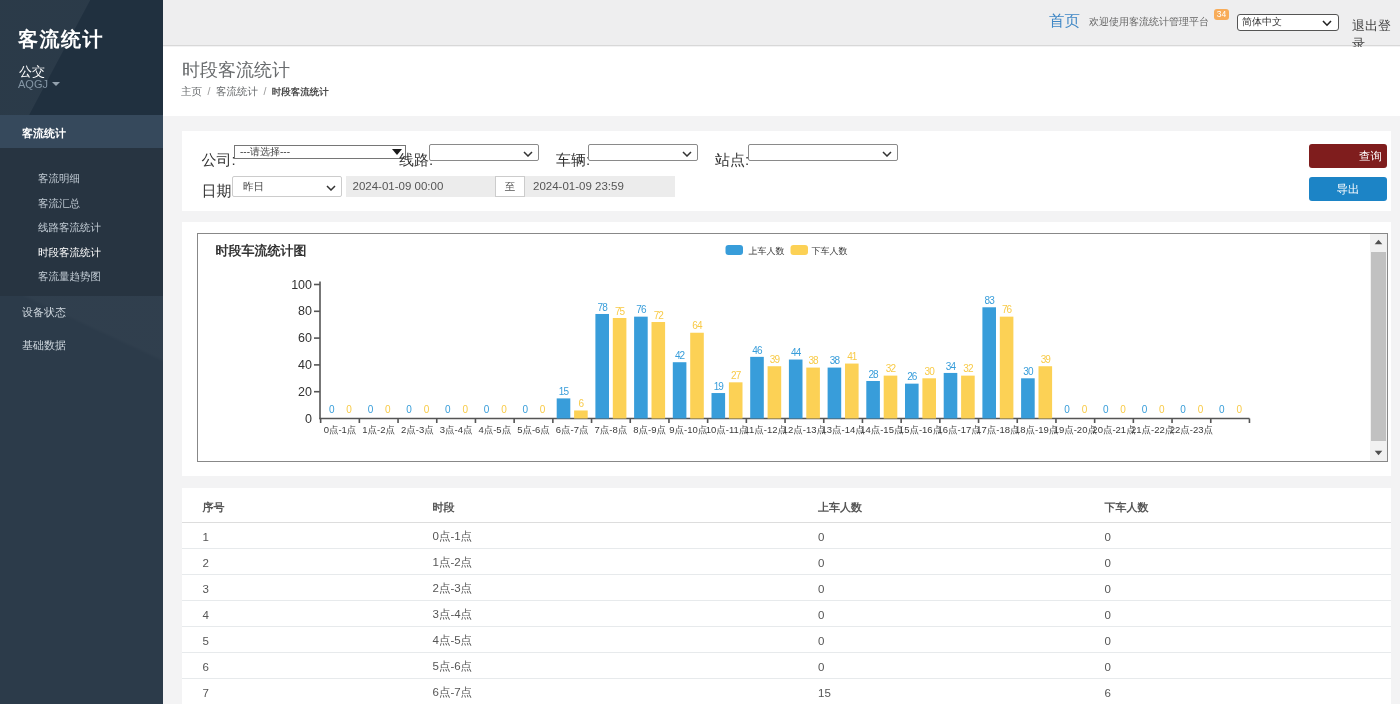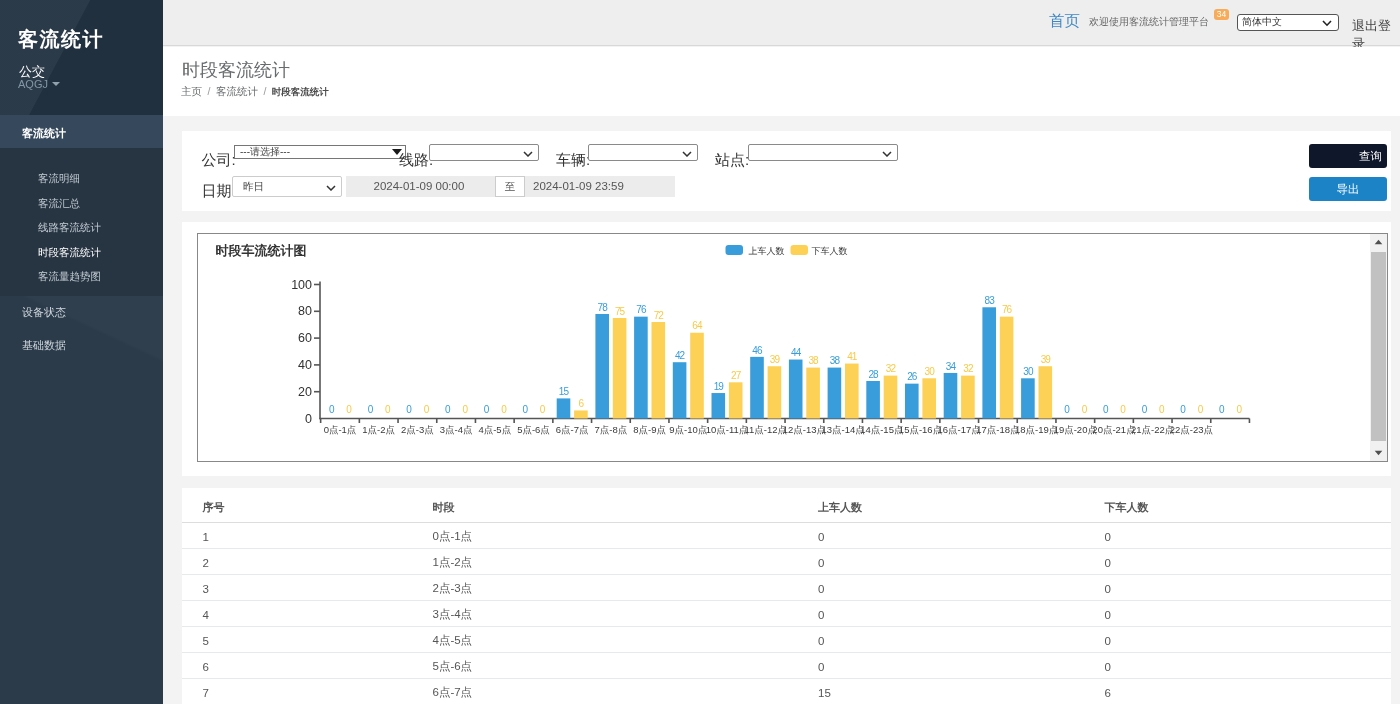--- a/index.html
+++ b/index.html
@@ -46,25 +46,25 @@
 .fsel { position:absolute; background:#fff; border:1px solid #8a8a8a; font-size:10px; color:#444; }
 .fsel svg { position:absolute; right:5px; top:6px; }
 #sel-company { left:52px; top:13.5px; width:172px; height:14.5px; line-height:12.5px; padding-left:5px; border:1px solid #767676; }
 #sel-company .tri { position:absolute; right:3.5px; top:3.5px; width:0; height:0; border-left:5px solid transparent; border-right:5px solid transparent; border-top:6px solid #1a1a1a; }
 #sel-line  { left:247px; top:13px; width:110px; height:17px; border-radius:2px; }
 #sel-veh   { left:406px; top:13px; width:110px; height:17px; border-radius:2px; }
 #sel-sta   { left:566px; top:13px; width:150px; height:17px; border-radius:2px; }
 #sel-date  { left:50px; top:44.5px; width:110px; height:21.5px; border:1px solid #ccc; border-radius:2px; font-size:10.5px; color:#444; line-height:19px; padding-left:10px; }
 #sel-date svg { top:8px; }
 .dinput { position:absolute; top:44.5px; height:21.5px; background:#ececec; font-size:11.5px; color:#555; line-height:21.5px; }
-#din1 { left:163.5px; width:149.5px; padding-left:28px; }
+#din1 { left:163.5px; width:149.5px; padding-left:7px; }
 #zhi { position:absolute; left:313px; top:44.5px; width:30px; height:21.5px; background:#fff; border:1px solid #ccc; font-size:10.5px; color:#555; text-align:center; line-height:19.5px; }
 #din2 { left:343px; width:149.5px; padding-left:8px; }
 .btn { position:absolute; left:1127px; width:78px; height:24px; border-radius:3px; color:#fff; font-size:11.5px; text-align:center; line-height:24px; }
-#btn-q { top:13px; background:#0f172a;padding-left:45px; }
+#btn-q { top:13px; background:#7f1d1d;padding-left:45px; }
 #btn-e { top:45.5px; background:#1c84c6; }
 
 
 #cpanel { position:absolute; left:182px; top:222px; width:1209px; height:254px; background:#fff; }
 #cbox { position:absolute; left:15px; top:11px; width:1191px; height:228.5px; border:1px solid #888; }
 #cbox h3 { position:absolute; left:9.5px; top:7.5px; font-size:13px; font-weight:bold; color:#333;padding-left:8px; }
 #chart-svg { position:absolute; left:0; top:0; }
 #legend-svg { position:absolute; left:520px; top:5px; }
 
 #sbar { position:absolute; right:0; top:0; width:17px; height:226.5px; background:#f1f1f1; }

